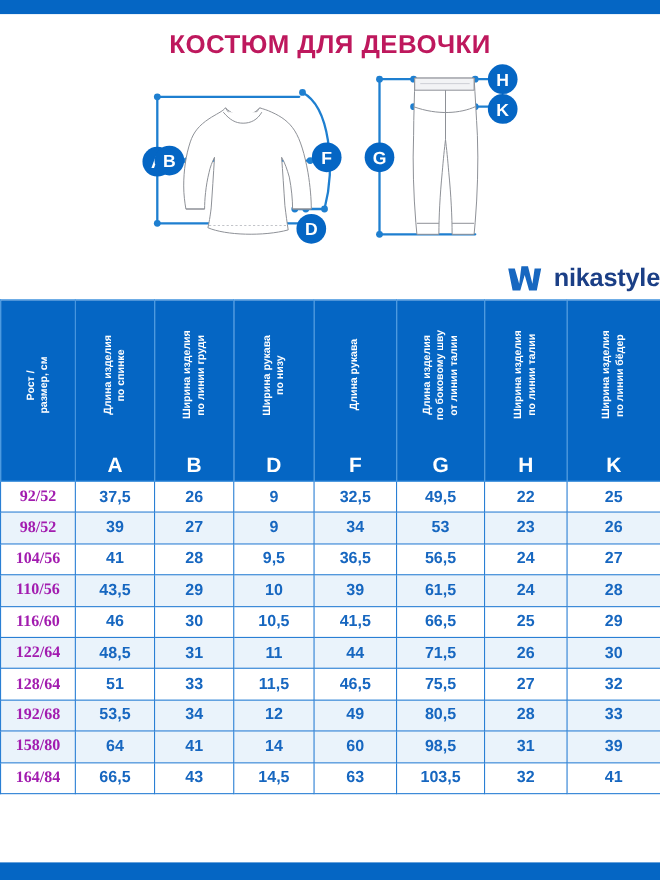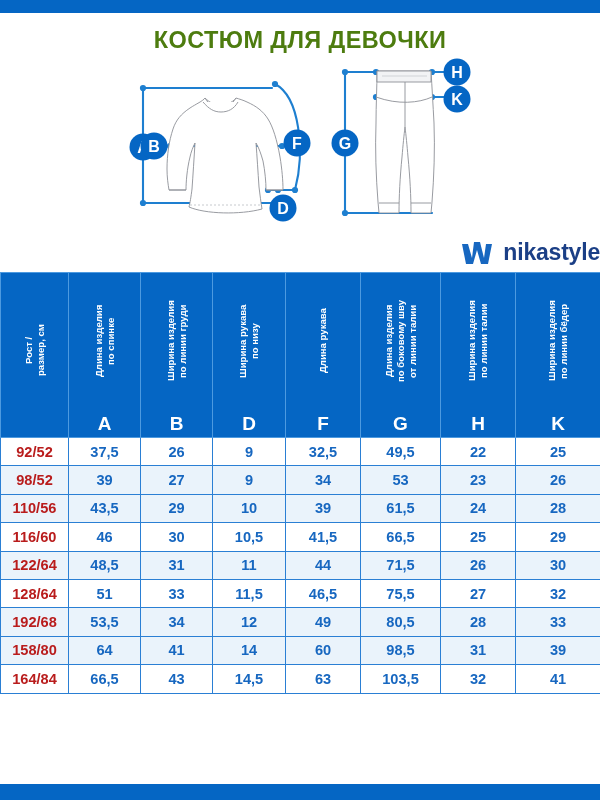--- a/index.html
+++ b/index.html
@@ -42,21 +42,21 @@
     background: #ffffff;
   }
   .chart-title {
     position: absolute;
     left: 0; top: 14px;
     width: 600px;
     text-align: center;
     font-size: 23.5px;
     font-weight: bold;
     letter-spacing: .4px;
-    color: #4d7c0f;
+    color: #be185d;
   }
   .figures {
     position: absolute;
     left: 0; top: 44px;
     width: 600px; height: 172px;
   }
   .figure-svg { display: block; }
 
   .logo-row {
     position: absolute;
@@ -129,21 +129,22 @@
     height: 27.4px;
     font-size: 14.6px;
     font-weight: bold;
     color: #1767c0;
     background: #ffffff;
   }
   .size-table tbody tr.alt td {
     background: #eaf3fb;
   }
   .size-table tbody td.first-col {
-    color: #b91c1c;
+    color: #a21caf;
+    font-family: Liberation Serif, serif;
   }
 </style>
 </head>
 <body>
 
 <div class="page">
 
   <div class="top-bar"></div>
 
   <div class="illustration-area">
@@ -372,20 +373,30 @@
         <tr class="alt">
           <td class="first-col">98/52</td>
           <td>39</td>
           <td>27</td>
           <td>9</td>
           <td>34</td>
           <td>53</td>
           <td>23</td>
           <td>26</td>
         </tr>
+        <tr>
+          <td class="first-col">104/56</td>
+          <td>41</td>
+          <td>28</td>
+          <td>9,5</td>
+          <td>36,5</td>
+          <td>56,5</td>
+          <td>24</td>
+          <td>27</td>
+        </tr>
         <tr class="alt">
           <td class="first-col">110/56</td>
           <td>43,5</td>
           <td>29</td>
           <td>10</td>
           <td>39</td>
           <td>61,5</td>
           <td>24</td>
           <td>28</td>
         </tr>

